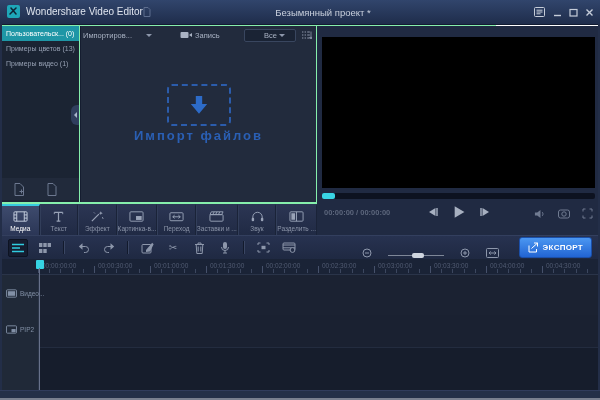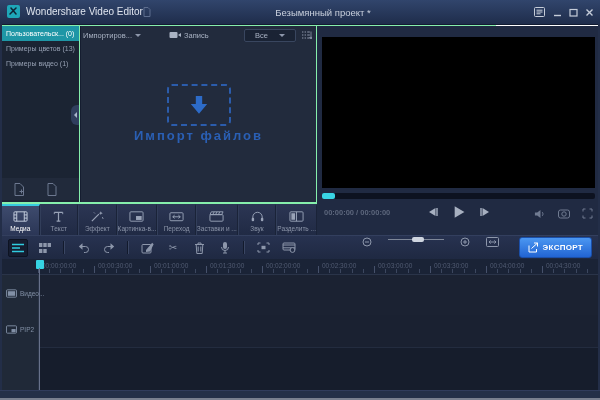--- a/index.html
+++ b/index.html
@@ -38,24 +38,24 @@
   .collapse{position:absolute;left:71px;top:105px;width:8px;height:20px;background:#303e5e;
     border-radius:6px 0 0 6px;display:flex;align-items:center;justify-content:center;z-index:3;}
   .collapse i{width:0;height:0;border-top:3px solid transparent;border-bottom:3px solid transparent;
     border-right:3.5px solid #a9b6cc;}
 
   
   .media-panel{position:absolute;left:80px;top:26px;width:236px;height:176px;
     background:#222b3d;border-left:1px solid #151d30;box-sizing:border-box;}
   .media-topbar{position:absolute;left:0;top:0;width:100%;height:18px;display:flex;
     align-items:center;font-size:7.5px;color:#aab3c4;padding:0 4px 0 2px;box-sizing:border-box;}
-  .imp-menu{display:flex;align-items:center;gap:3px;}
+  .imp-menu{display:flex;align-items:center;gap:14px;}
   .rec-btn{display:flex;align-items:center;gap:3px;margin-left:28px;}
   .filter-sel{margin-left:auto;width:52px;height:13px;background:#1a2334;border:1px solid #39465f;
-    border-radius:2px;display:flex;align-items:center;padding:0 10px;box-sizing:border-box;gap:2px;}
+    border-radius:2px;display:flex;align-items:center;padding:0 19px;box-sizing:border-box;gap:2px;}
   .filter-sel span{flex:1}
   .thumb-toggle{margin-left:5px;color:#8d97ab;}
   .chev{width:0;height:0;border-left:3px solid transparent;border-right:3px solid transparent;
     border-top:3.5px solid #8d97ab;}
   .import-zone{position:absolute;left:0;top:58px;width:100%;text-align:center;}
   .drop-box{width:60px;height:38px;border:2px dashed #2b5cac;border-radius:5px;margin:0 auto;
     display:flex;align-items:center;justify-content:center;}
   .drop-text{margin-top:5px;font-size:13px;font-weight:bold;letter-spacing:2px;
     color:#2a5fb4;line-height:10px;}
 
@@ -82,21 +82,21 @@
   .tab.sel .tlabel{color:#fff;}
 
   
   .tl-toolbar{position:absolute;left:2px;top:235px;width:596px;height:24px;box-sizing:border-box;
     background:linear-gradient(#273250,#1f2942);border-top:1px solid #333f5e;
     display:flex;align-items:center;padding:0 6px;gap:8px;color:#8d97ab;}
   .tlb{display:flex;align-items:center;justify-content:center;width:18px;height:16px;}
   .tlb.sel{background:#161d30;border:1px solid #0d1322;border-radius:2px;color:#30ccdf;}
   .sep{width:1px;height:13px;background:#121a2c;border-right:1px solid #3a4663;margin:0 1px;}
   .scissors{font-family:"DejaVu Sans",sans-serif;font-size:10px;line-height:10px;}
-  .tl-right{margin-left:auto;display:flex;align-items:flex-start;gap:16px;}
+  .tl-right{margin-left:auto;display:flex;align-items:flex-end;gap:16px;}
   .zslider{position:relative;width:56px;height:5px;}
   .zslider .track{position:absolute;left:0;top:2px;width:100%;height:1px;background:#7e8798;}
   .zslider .handle{position:absolute;left:24px;top:0;width:12px;height:5px;background:#cfd5df;border-radius:2px;}
   .export-btn{height:19px;display:flex;align-items:center;gap:4px;padding:0 8px;
     background:linear-gradient(#4b97f2,#2264d2);border:1px solid #1b4fa8;border-radius:3px;
     color:#fff;font-size:8px;font-weight:bold;letter-spacing:.3px;margin-left:4px;}
 
   
   .ruler{position:absolute;left:2px;top:259px;width:596px;height:16px;background:#1a2336;
     border-bottom:1px solid #2a3449;box-sizing:border-box;}

